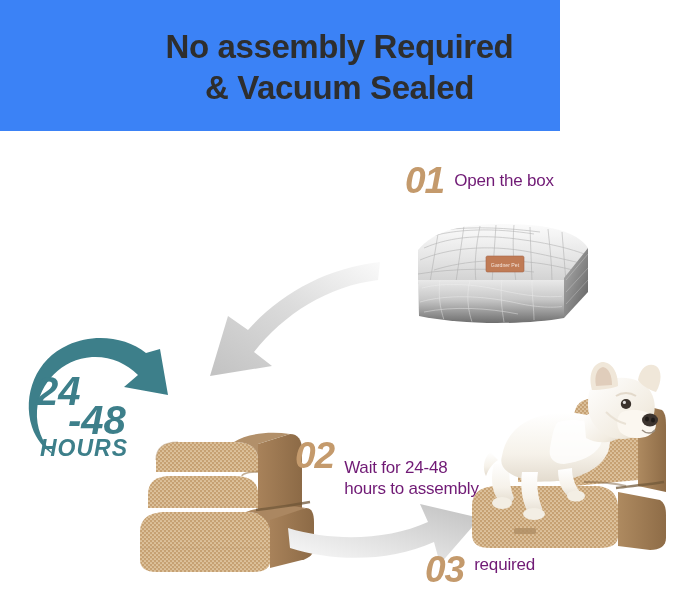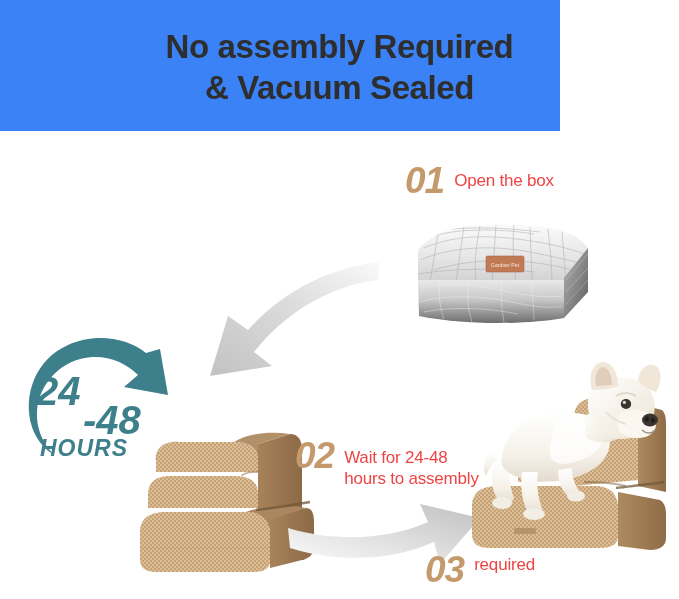--- a/index.html
+++ b/index.html
@@ -34,52 +34,52 @@
     color:#c49a6c;
     font-size:37px;
     font-weight:bold;
     font-style:italic;
     line-height:38px;
     letter-spacing:-1px;
     white-space:nowrap;
     text-align:center;
   }
   .step-text{
-    color:#ef4444;
+    color:#701a75;
     font-size:17px;
     line-height:21px;
     font-weight:500;
     white-space:nowrap;
     letter-spacing:-0.2px;
   }
   .step-text .l2{display:block;}
 
   #step-01{left:405px;top:162px;}
   #step-01 .step-text{margin-left:10px;margin-top:8px;}
 
   #step-02{left:295px;top:437px;}
-  #step-02 .step-text{margin-left:10px;margin-top:10px;}
+  #step-02 .step-text{margin-left:10px;margin-top:20px;}
 
   #step-03{left:425px;top:551px;}
   #step-03 .step-text{margin-left:10px;margin-top:3px;}
 
   
   #package{position:absolute;left:404px;top:218px;width:196px;height:111px;}
 
   
   #arrow-1{position:absolute;left:176px;top:258px;width:205px;height:125px;}
   #arrow-2{position:absolute;left:288px;top:482px;width:205px;height:92px;}
 
   
   #badge{position:absolute;left:18px;top:333px;width:175px;height:128px;}
   .badge-txt{position:absolute;font-style:italic;font-weight:bold;color:#3d7f8a;
     -webkit-text-stroke:3px #ffffff;paint-order:stroke fill;white-space:nowrap;}
   .badge-txt span{-webkit-text-stroke:0;}
   #badge-24{left:36px;top:371px;font-size:40px;line-height:40px;}
-  #badge-48{left:68px;top:400px;font-size:40px;line-height:40px;margin-left:15px;}
+  #badge-48{left:68px;top:400px;font-size:40px;line-height:40px;}
   #badge-hours{left:40px;top:437px;font-size:23px;line-height:23px;letter-spacing:1px;}
 
   
   #stairs-left{position:absolute;left:138px;top:398px;width:190px;height:180px;}
 
   
   #scene-right{position:absolute;left:466px;top:360px;width:213px;height:200px;}
 </style>
 </head>
 <body>

